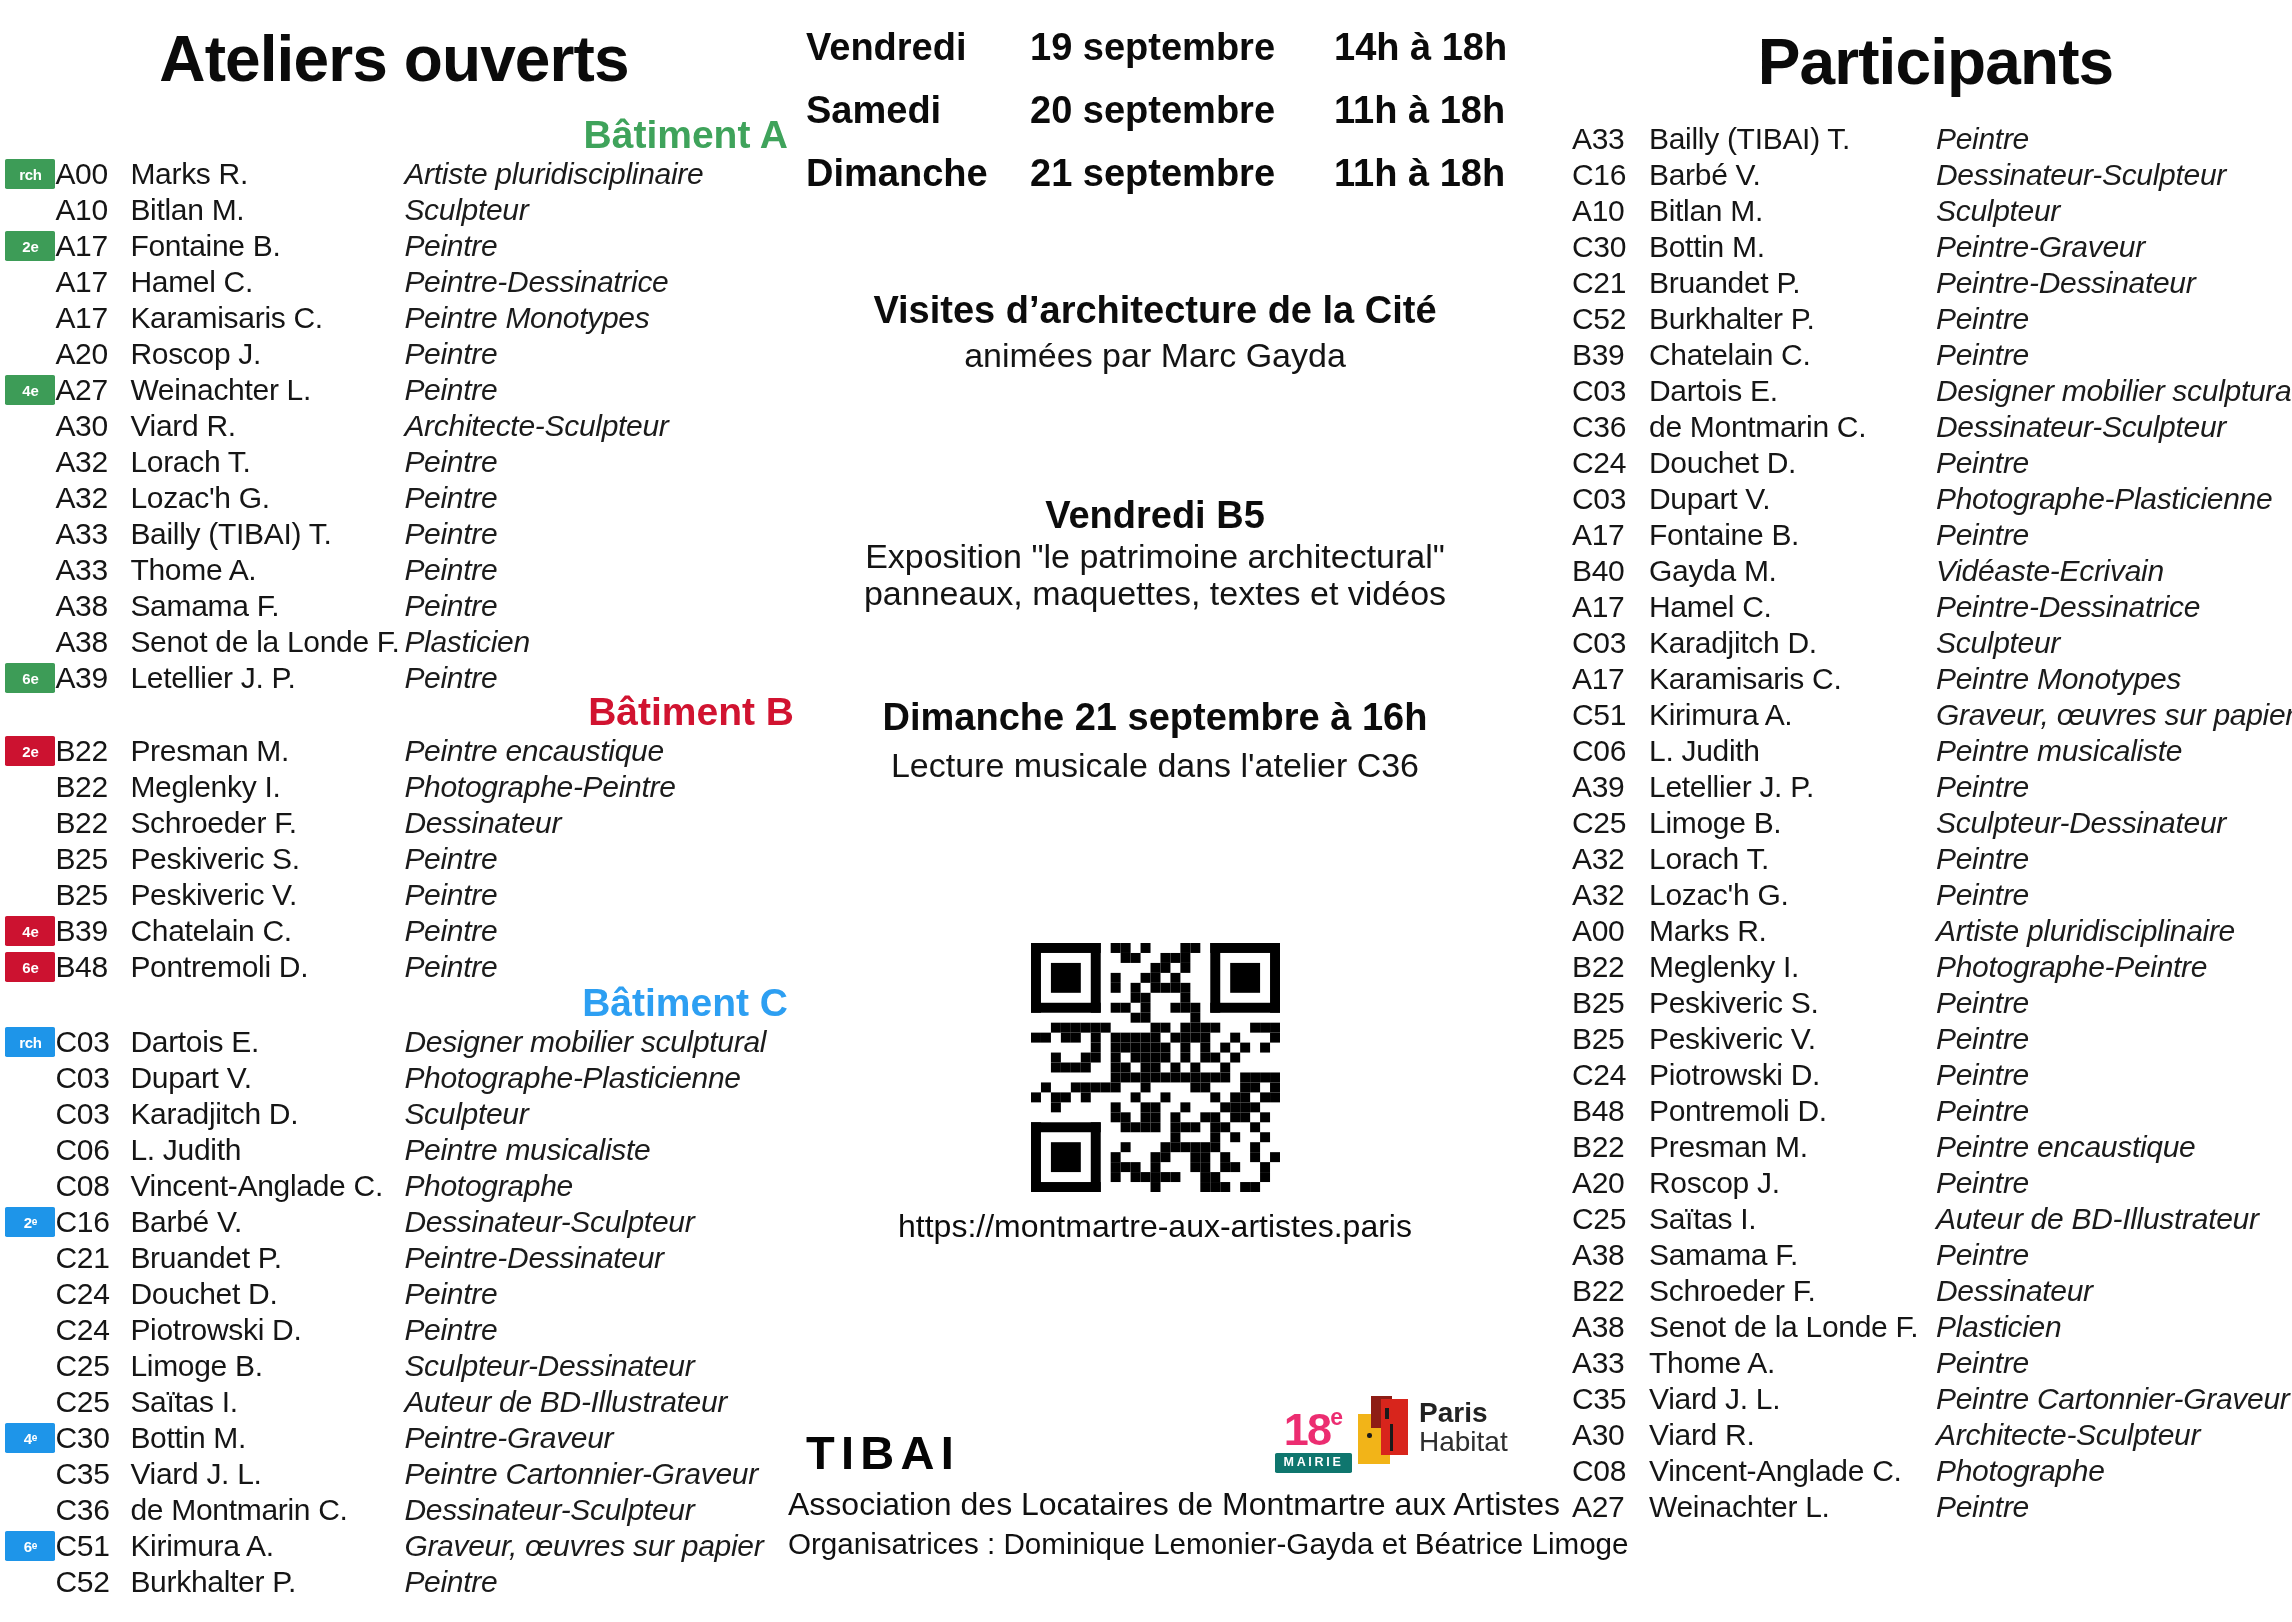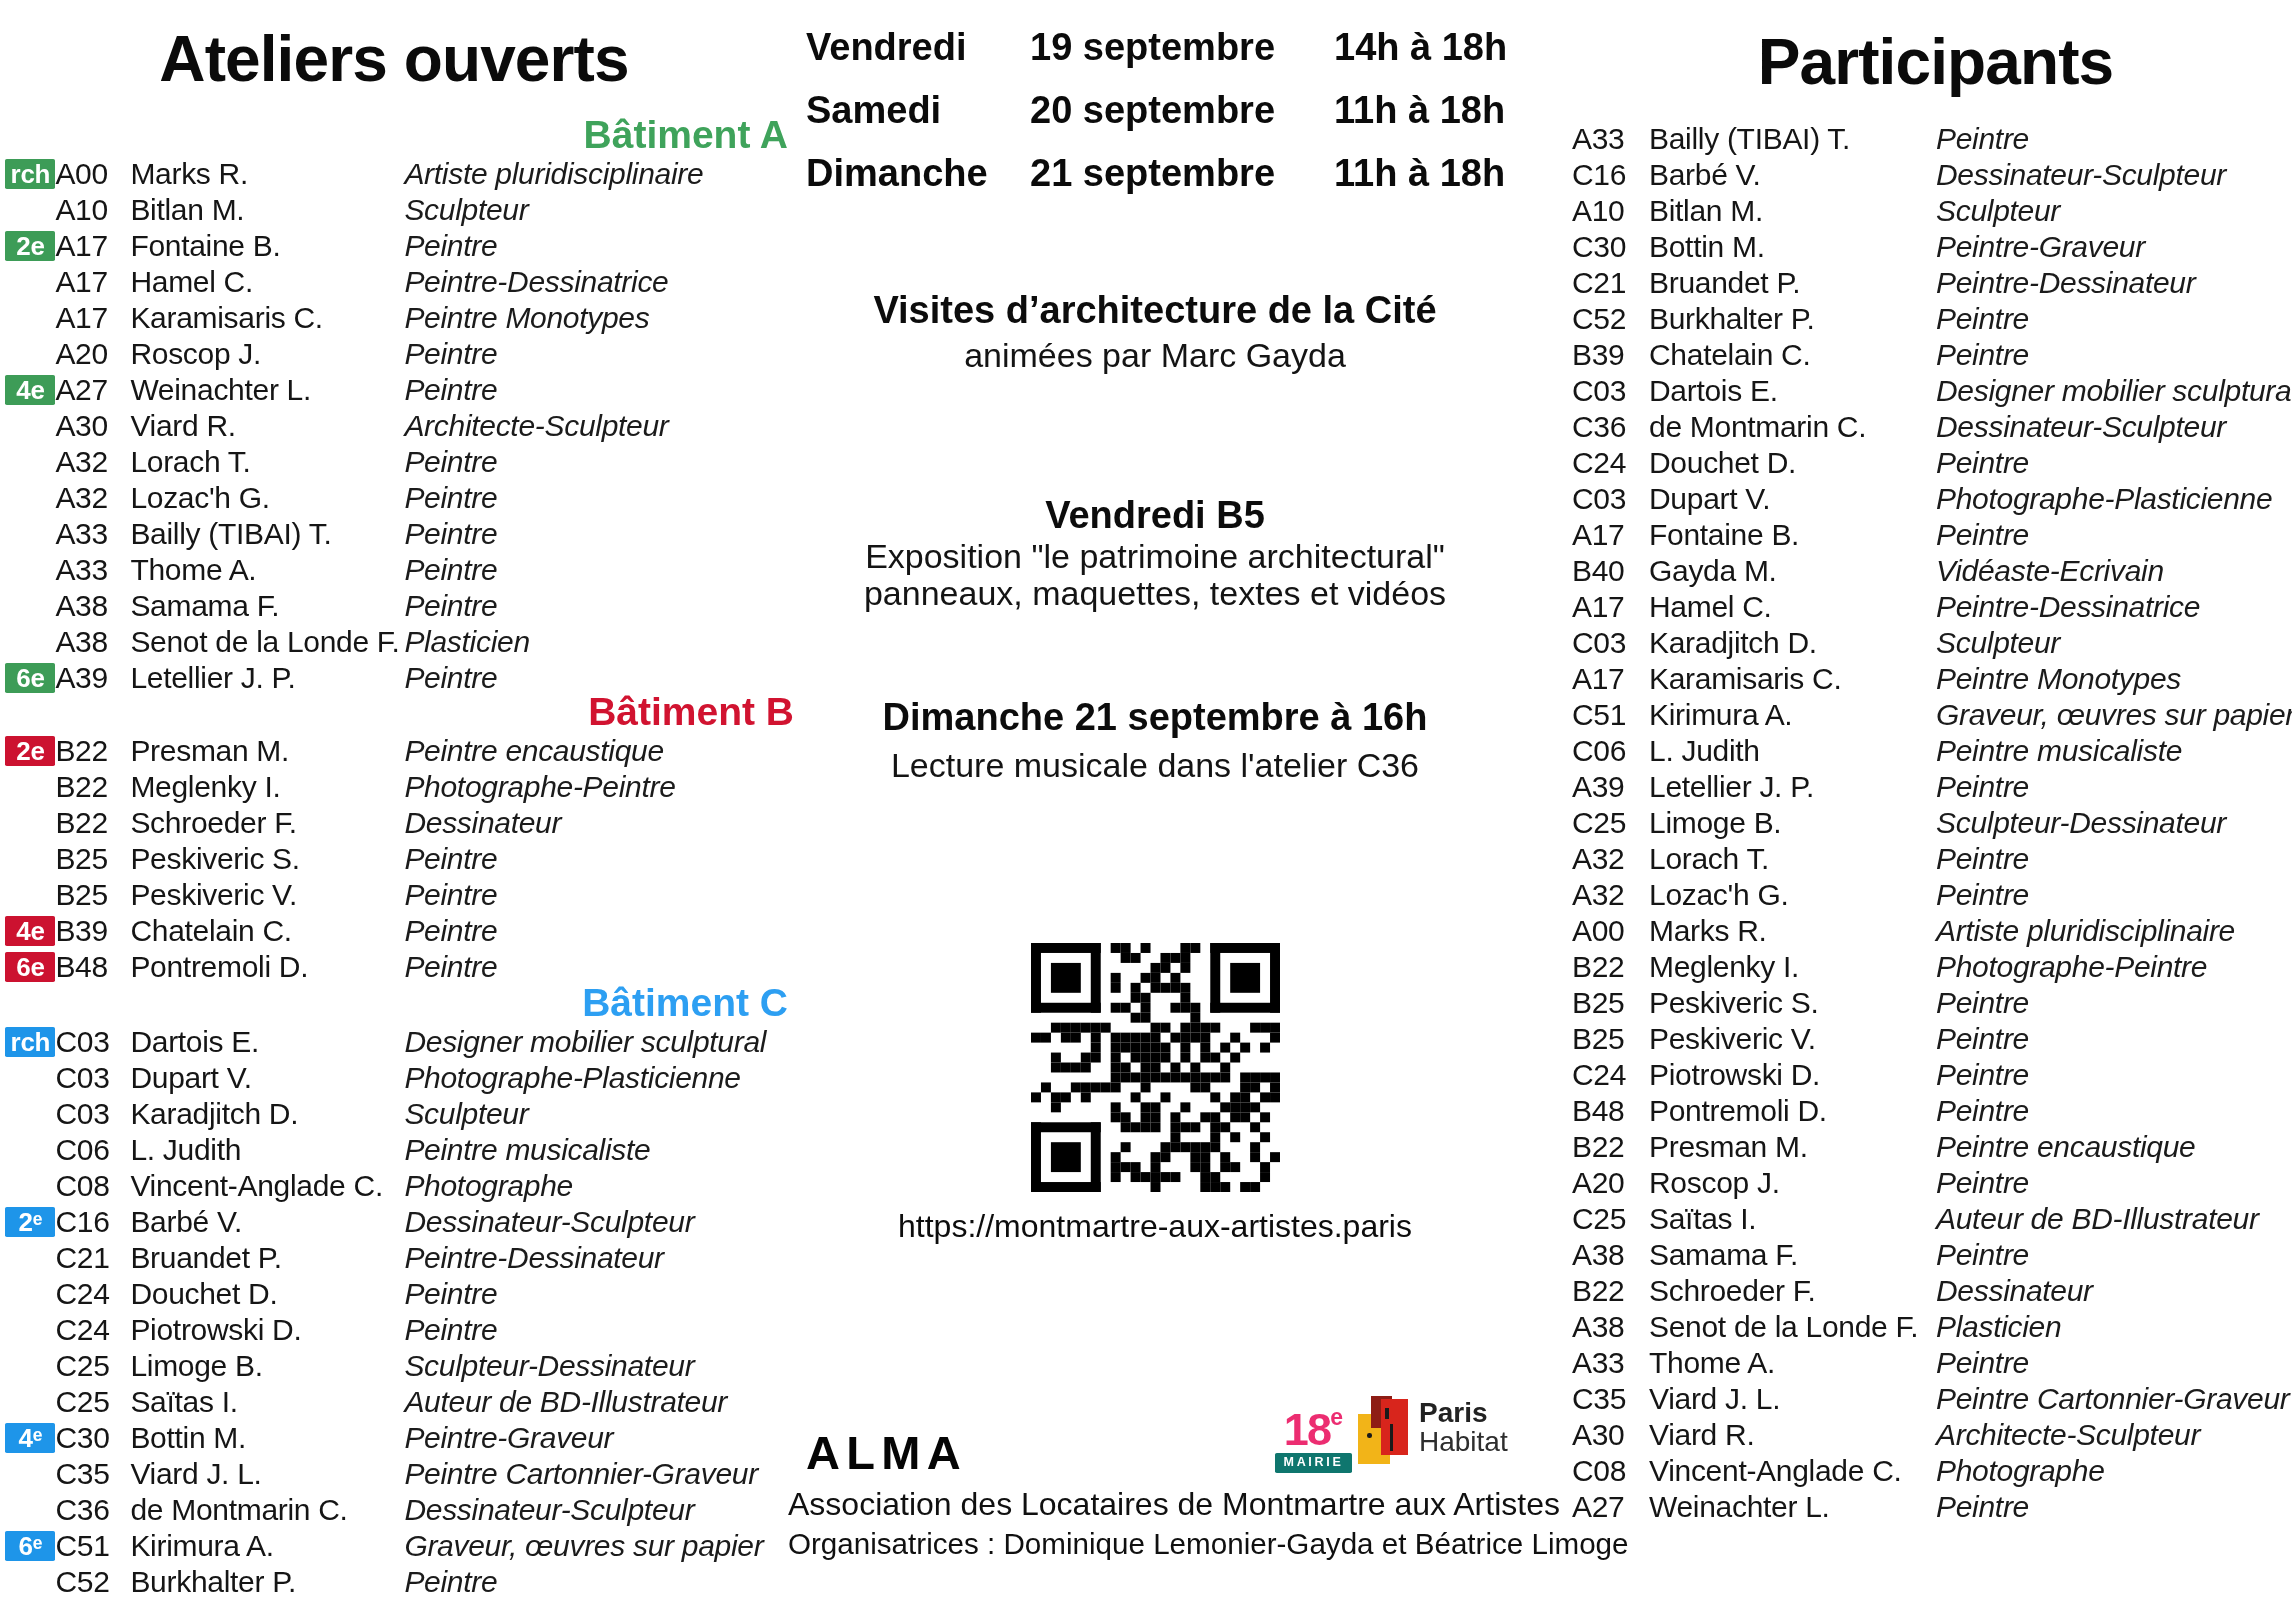--- a/index.html
+++ b/index.html
@@ -27,21 +27,21 @@
   #rows-p{left:1522px;top:121px;width:770px;}
   .row{display:grid;grid-template-columns:50px 75px 274px auto;height:36px;
        align-items:center;padding-left:5.4px;font-size:30px;letter-spacing:-0.3px;}
   .row-r{grid-template-columns:77px 287px auto;padding-left:50px;}
   .cell-code{white-space:nowrap;color:#151515;}
   .cell-name{white-space:nowrap;color:#151515;}
   .cell-prof{white-space:nowrap;font-style:italic;color:#1b1b1b;}
   .cell-badge{display:flex;align-items:center;}
   .badge{display:inline-flex;align-items:center;justify-content:center;
          width:56px;height:30px;border-radius:1.8px;color:#fff;
-         font-size:26px;font-weight:700;line-height:1;}
+         font-size:15px;font-weight:700;line-height:1;}
   .badge-green{background:#3D9C57;}
   .badge-red{background:#CC1230;}
   .badge-blue{background:#1E95E9;}
 
   
   #dates{position:absolute;left:806px;top:16px;width:716px;}
   .date-row{display:grid;grid-template-columns:224px 304px auto;height:63px;
             align-items:center;font-size:38px;font-weight:700;white-space:nowrap;color:#0b0b0b;}
   .mid-block{position:absolute;left:788px;width:734px;text-align:center;white-space:nowrap;}
   .mid-h{font-size:38px;font-weight:700;color:#0c0c0c;}
@@ -612,21 +612,21 @@
         <rect x="132" y="264" width="11" height="11" fill="#000"></rect>
         <rect x="187" y="264" width="11" height="11" fill="#000"></rect>
         <rect x="198" y="264" width="11" height="11" fill="#000"></rect>
         <rect x="209" y="264" width="11" height="11" fill="#000"></rect>
         <rect x="231" y="264" width="11" height="11" fill="#000"></rect>
         <rect x="242" y="264" width="11" height="11" fill="#000"></rect>
       </svg></div>
 
   <div id="url-line" class="mid-block">https://montmartre-aux-artistes.paris</div>
 
-  <div id="alma">ALMA</div>
+  <div id="alma">TIBAI</div>
 
   <div class="mairie-logo">
     <div class="mairie-18"><span>18</span><span class="mairie-sup">e</span></div>
     <div class="mairie-box">MAIRIE</div>
   </div>
 
   <div class="habitat-logo">
     <div class="hb hb-y"></div>
     <div class="hb hb-dr"></div>
     <div class="hb hb-r"></div>

